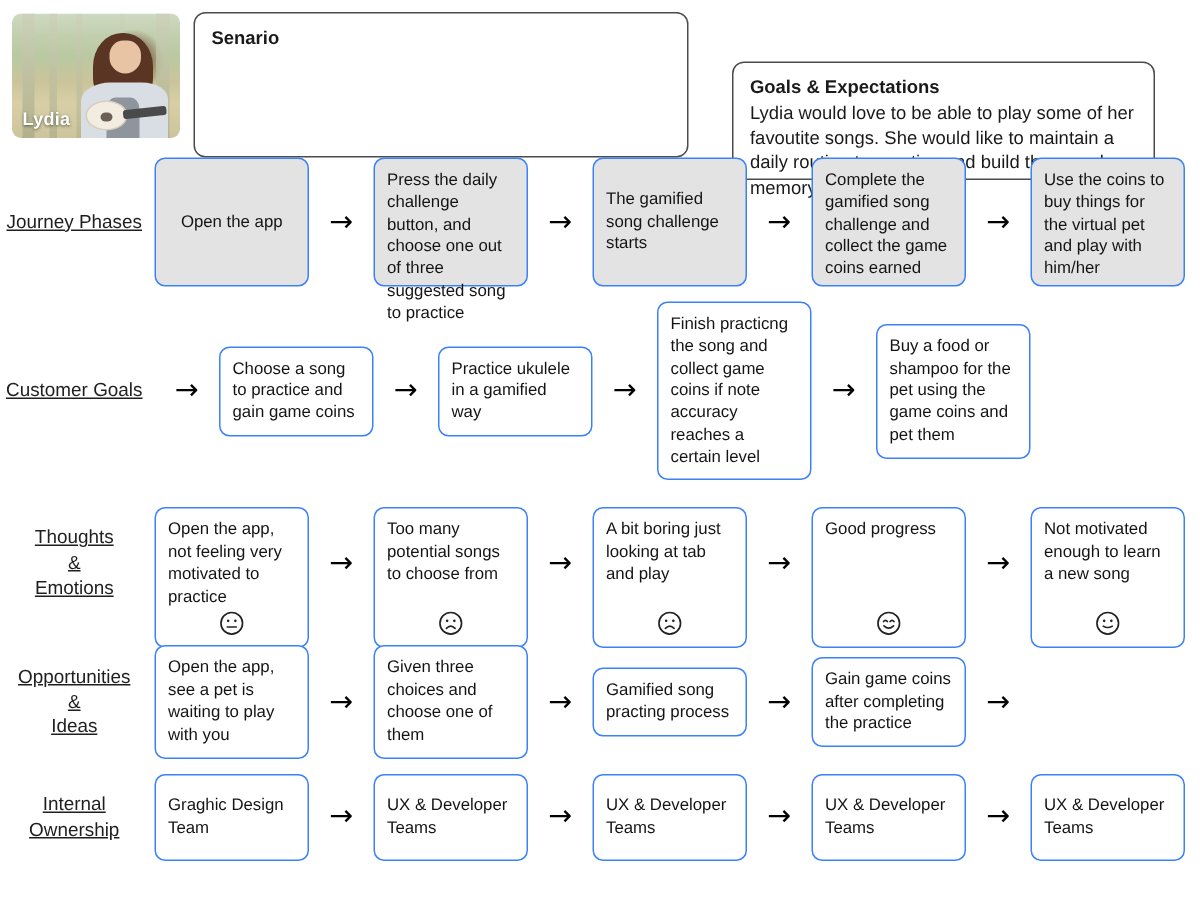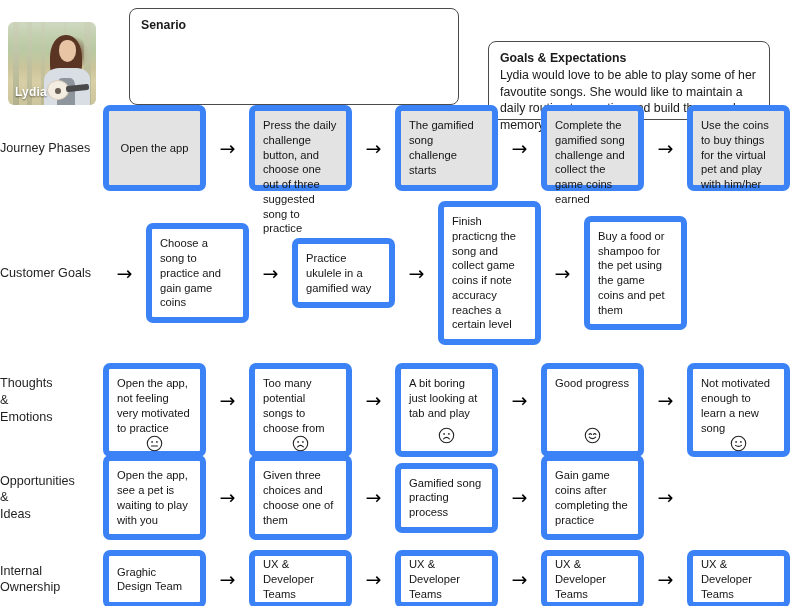--- a/index.html
+++ b/index.html
@@ -23,25 +23,25 @@
     position: absolute;
     left: 0; top: 0;
     width: 800px; height: 95px;
     display: flex;
     align-items: flex-start;
     padding: 6px 10px 0 8px;
   }
 
   .persona {
     position: relative;
-    width: 88px; height: 83px;
+    width: 112px; height: 83px;
     border-radius: 6px;
     overflow: hidden;
     flex: 0 0 auto;
-    margin-top: 16px;
+    margin-top: 3px;
   }
   .persona-photo {
     position: absolute; inset: 0;
     background:
       radial-gradient(circle at 72% 38%, rgba(120,78,58,0.85) 0 9%, rgba(120,78,58,0) 22%),
       linear-gradient(to bottom,
         #cfd9c2 0%,
         #c2cfae 18%,
         #b9c9a2 34%,
         #cbc49a 55%,
@@ -160,34 +160,35 @@
     height: 511px;
   }
   .row {
     position: relative;
     display: flex;
     align-items: center;
     width: 800px;
   }
   .row-label {
     flex: 0 0 103px;
-    text-align: left;
+    text-align: center;
     font-size: 12.6px;
     line-height: 1.33;
     color: #1f1f1f;
     padding-right: 4px;
     white-space: pre-line;
+    text-decoration: underline;
   }
   .cells {
     flex: 1 1 auto;
     display: flex;
     align-items: center;
   }
   .cell {
-    border: 6px solid #3b82f6;
+    border: 1px solid #3b82f6;
     border-radius: 7px;
     background: #ffffff;
     width: 103px;
     flex: 0 0 103px;
     padding: 7px 8px;
     font-size: 11.2px;
     line-height: 1.32;
     color: #141414;
     display: flex;
     flex-direction: column;

